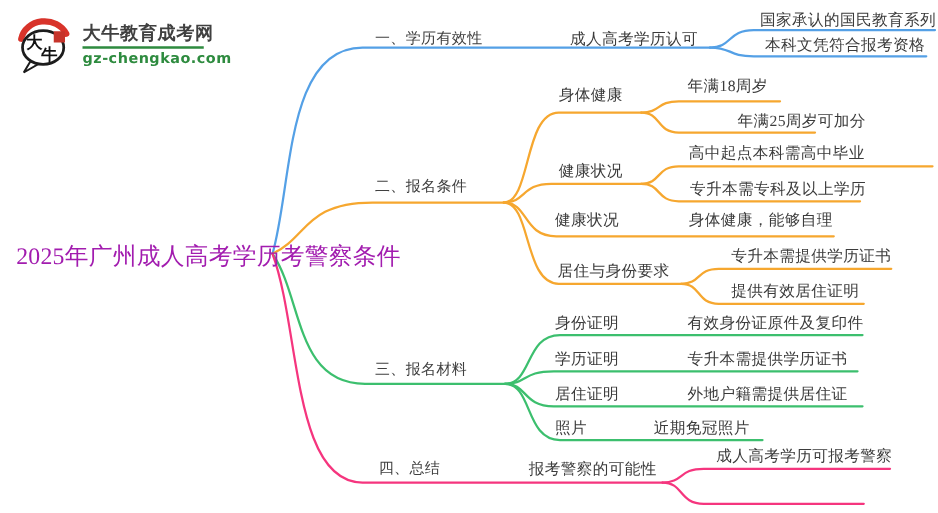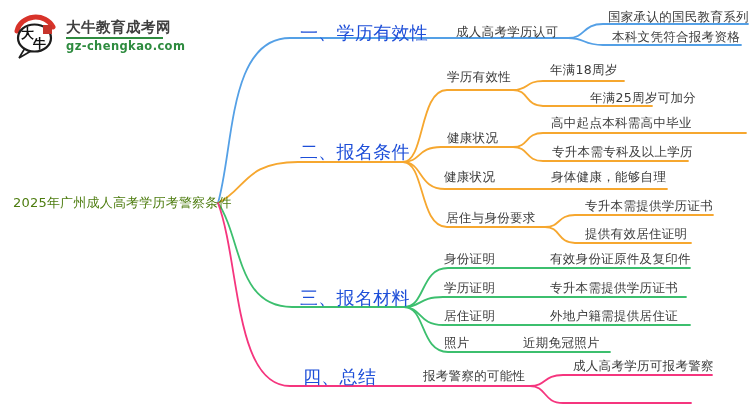--- a/index.html
+++ b/index.html
@@ -4,24 +4,24 @@
 <style>
   html,body{margin:0;padding:0;background:#fff;}
   .stage{
     position:relative;width:750px;height:410px;background:#ffffff;
     font-family:"DejaVu Sans","Liberation Sans",sans-serif;overflow:hidden;
   }
   .lines{position:absolute;left:0;top:0;width:750px;height:410px;}
   .lines path{fill:none;stroke-width:1.8;stroke-linecap:round;}
   .mm-label{
     position:absolute;white-space:nowrap;font-size:12.5px;color:#3b3b3b;
-    line-height:1.05;letter-spacing:0.3px;
+    line-height:1.05;letter-spacing:0.3px;font-family:Liberation Serif, serif;
   }
-  .lv1{font-size:18px;color:#1d4ed8;text-align:right;}
-  .root{font-size:13px;color:#4d7c0f;letter-spacing:0.2px;}
+  .lv1{font-size:12px;color:#404040;text-align:right;}
+  .root{font-size:19px;color:#a21caf;letter-spacing:0.2px;}
   
   .logo{position:absolute;left:12px;top:10px;width:190px;height:50px;}
   .logo-icon{position:absolute;left:0;top:0;}
   .logo-text{position:absolute;left:54px;top:10px;}
   .logo-title{font-size:14.5px;font-weight:bold;color:#404040;letter-spacing:0.5px;line-height:1.1;}
   .logo-rule{height:2px;background:#2e8b3f;margin:1px 0 1px 0;width:97px;}
   .logo-url{font-size:11.5px;font-weight:bold;color:#2e8b3f;letter-spacing:0.4px;line-height:1.1;}
 </style>
 </head>
 <body>
@@ -82,21 +82,21 @@
   </div>
 
   <div class="mm-label root" style="left:13px;top:196px;">2025年广州成人高考学历考警察条件</div>
 
   <div class="mm-label lv1" style="left:300px;top:24px;">一、学历有效性</div>
   <div class="mm-label" style="left:456px;top:25px;">成人高考学历认可</div>
   <div class="mm-label" style="left:608px;top:10px;">国家承认的国民教育系列</div>
   <div class="mm-label" style="left:612px;top:30px;">本科文凭符合报考资格</div>
 
   <div class="mm-label lv1" style="left:300px;top:143px;">二、报名条件</div>
-  <div class="mm-label" style="left:447px;top:70px;">学历有效性</div>
+  <div class="mm-label" style="left:447px;top:70px;">身体健康</div>
   <div class="mm-label" style="left:550px;top:63px;">年满18周岁</div>
   <div class="mm-label" style="left:550px;top:91px;margin-left:40px;">年满25周岁可加分</div>
   <div class="mm-label" style="left:447px;top:131px;">健康状况</div>
   <div class="mm-label" style="left:551px;top:116px;">高中起点本科需高中毕业</div>
   <div class="mm-label" style="left:552px;top:145px;">专升本需专科及以上学历</div>
   <div class="mm-label" style="left:444px;top:170px;">健康状况</div>
   <div class="mm-label" style="left:551px;top:170px;">身体健康，能够自理</div>
   <div class="mm-label" style="left:446px;top:211px;">居住与身份要求</div>
   <div class="mm-label" style="left:585px;top:199px;">专升本需提供学历证书</div>
   <div class="mm-label" style="left:585px;top:227px;">提供有效居住证明</div>

